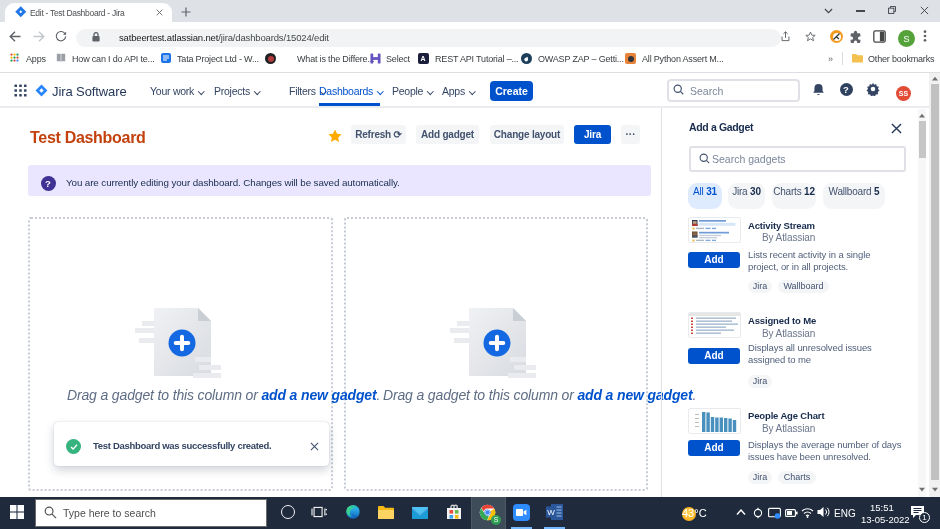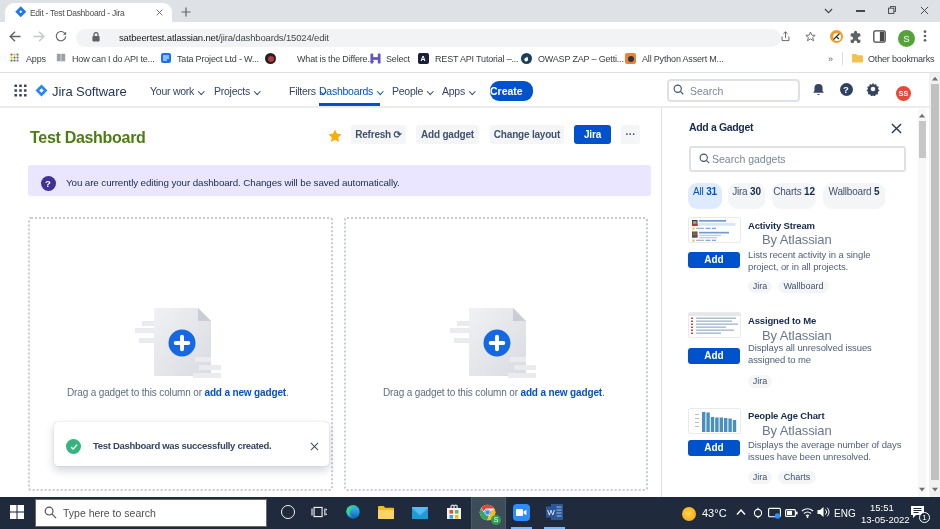--- a/index.html
+++ b/index.html
@@ -9,42 +9,42 @@
 
 #tabstrip { left:0; top:0; width:940px; height:22px; background:#DEE1E6; }
 #tab { left:5px; top:3px; width:167px; height:19px; background:#fff; border-radius:9px 9px 0 0; }
 #urlbar { left:76px; top:29px; width:705px; height:18px; background:#F1F3F4; border-radius:9px; }
 #bookmarkline { left:0; top:72px; width:940px; height:1px; background:#DDDFE2; }
 .bm { top:54px; font-size:9px; color:#3C4043; white-space:nowrap; letter-spacing:-0.18px; }
 
 #jnav { left:0; top:73px; width:940px; height:35px; background:#fff; border-bottom:2px solid #EBECF0; }
 .jnavitem { top:85px; font-size:10.5px; font-weight:normal; letter-spacing:-0.25px; color:#344563; white-space:nowrap; }
 .chev { display:inline-block; width:4.5px; height:4.5px; border-right:1.3px solid currentColor; border-bottom:1.3px solid currentColor; transform:rotate(45deg); margin-left:2px; vertical-align:1.5px; }
-#createbtn { left:490px; top:81px; width:43px; height:20px; background:#0052CC; color:#fff; border-radius:9px; font-size:10.5px; font-weight:bold; line-height:20px; }
+#createbtn { left:490px; top:81px; width:43px; height:20px; background:#0052CC; color:#fff; border-radius:4px; font-size:10.5px; font-weight:bold; text-align:center; line-height:20px; }
 #jsearch { left:667px; top:79px; width:133px; height:23px; border:2px solid #DFE1E6; border-radius:4px; background:#fff; }
 
-#pagetitle { left:30px; top:129px; font-size:16px; font-weight:bold; letter-spacing:-0.3px; color:#4d7c0f; }
+#pagetitle { left:30px; top:129px; font-size:16px; font-weight:bold; letter-spacing:-0.3px; color:#c2410c; }
 .btn { top:125px; height:19px; background:#F4F5F7; border-radius:3px; color:#42526E; font-size:10px; font-weight:bold; letter-spacing:-0.2px; text-align:center; line-height:19px; }
 #banner { left:28px; top:165px; width:623px; height:31px; background:#EAE6FF; border-radius:3px; }
 .col { top:217px; height:274px; border:2px dotted #C6CBD4; border-radius:3px; background:#fff; }
 #col1 { left:28px; width:305px; }
 #col2 { left:344px; width:304px; }
-.dragtext { top:387px; font-size:10px; letter-spacing:-0.15px; color:#5E6C84; white-space:nowrap; }
+.dragtext { top:387px; font-size:14px; letter-spacing:-0.15px; color:#5E6C84; white-space:nowrap;font-style:italic; }
 .dragtext b { color:#0052CC; }
 
 #toast { left:54px; top:422px; width:275px; height:44px; background:#fff; border-radius:4px; box-shadow:0 4px 10px rgba(9,30,66,0.2), 0 0 1px rgba(9,30,66,0.3); }
 
 #sbdivider { left:661px; top:108px; width:1px; height:389px; background:#DFE1E6; }
 #sbtitle { left:689px; top:121px; font-size:10.5px; font-weight:bold; letter-spacing:-0.35px; color:#172B4D; }
 #sbsearch { left:689px; top:146px; width:217px; height:26px; border:2px solid #DFE1E6; border-radius:3px; background:#fff; }
 .pill { top:183px; height:26px; border-radius:9px; background:#F4F5F7; font-size:10px; letter-spacing:-0.2px; color:#42526E; white-space:nowrap; line-height:18px; text-align:center; }
 .pill b { color:#172B4D; font-weight:bold; }
 .gthumb { left:688px; width:53px; height:26px; border:1px solid #E8EAEE; border-radius:2px; background:#fff; overflow:hidden; }
 .gtitle { left:748px; font-size:9.5px; font-weight:bold; letter-spacing:-0.15px; color:#172B4D; white-space:nowrap; }
-.gby { left:748px; font-size:13px; letter-spacing:-0.1px; color:#6B778C; white-space:nowrap;padding-left:14px; }
+.gby { left:748px; font-size:10px; letter-spacing:-0.1px; color:#6B778C; white-space:nowrap;padding-left:14px; }
 .gadd { left:688px; width:52px; height:16px; background:#0052CC; border-radius:3px; color:#fff; font-size:10px; font-weight:bold; text-align:center; line-height:16px; }
 .gdesc { left:748px; font-size:9.5px; letter-spacing:-0.1px; color:#505F79; line-height:12px; white-space:nowrap; }
 .gtag { height:13px; border-radius:7px; background:#F4F5F7; color:#42526E; font-size:9px; line-height:13px; text-align:center; }
 
 #inscroll { left:918px; top:109px; width:8px; height:388px; background:#F7F7F7; }
 #outscroll { left:929px; top:73px; width:11px; height:424px; background:#F1F1F1; }
 
 #taskbar { left:0; top:497px; width:940px; height:32px; background:#1F2B3C; }
 #tsearch { left:35px; top:499px; width:232px; height:28px; background:#fff; border:1px solid #6a6a6a; }
 </style>
@@ -475,21 +475,21 @@
 <svg class="abs" style="left:546px;top:504px" width="17" height="16" viewBox="0 0 17 16">
     <rect x="5" y="0" width="12" height="16" fill="#2B579A"></rect>
     <g stroke="#9CC3E5" stroke-width="1.1">
       <path d="M10.5 3 H15.5 M10.5 6 H15.5 M10.5 9 H15.5 M10.5 12 H15.5"></path>
     </g>
     <rect x="0" y="2.5" width="10" height="11" fill="#2B579A"></rect>
     <text x="5" y="11" font-size="8" fill="#fff" text-anchor="middle" font-family="Liberation Sans">W</text>
   </svg>
 <div class="abs" style="left:544px;top:527px;width:21px;height:2px;background:#76B9FF;"></div>
 <div class="abs" style="left:682px;top:507px;width:14px;height:14px;border-radius:50%;background:radial-gradient(circle at 45% 45%, #FFD34D, #F59E0B);"></div>
-<div class="abs" style="left:702px;top:507px;font-size:11px;color:#fff;">43°C</div>
+<div class="abs" style="left:682px;top:507px;font-size:11px;color:#fff;">43°C</div>
 <svg class="abs" style="left:736px;top:509px" width="10" height="6" viewBox="0 0 10 6">
     <path fill="none" stroke="#fff" stroke-width="1.4" d="M1 5.5 L5 1 L9 5.5"></path>
   </svg>
 <svg class="abs" style="left:752px;top:507px" width="12" height="12" viewBox="0 0 12 12">
     <circle cx="6" cy="6" r="3.6" fill="none" stroke="#fff" stroke-width="1.1"></circle>
     <path fill="none" stroke="#fff" stroke-width="1.1" d="M6 0.8 V2.5 M6 9.5 V11.2"></path>
   </svg>
 <svg class="abs" style="left:768px;top:507px" width="13" height="12" viewBox="0 0 13 12">
     <rect x="0.6" y="1.4" width="11.8" height="8.4" rx="1" fill="none" stroke="#fff" stroke-width="1.1"></rect>
     <circle cx="9.5" cy="9" r="2.8" fill="#2D8CFF"></circle>

